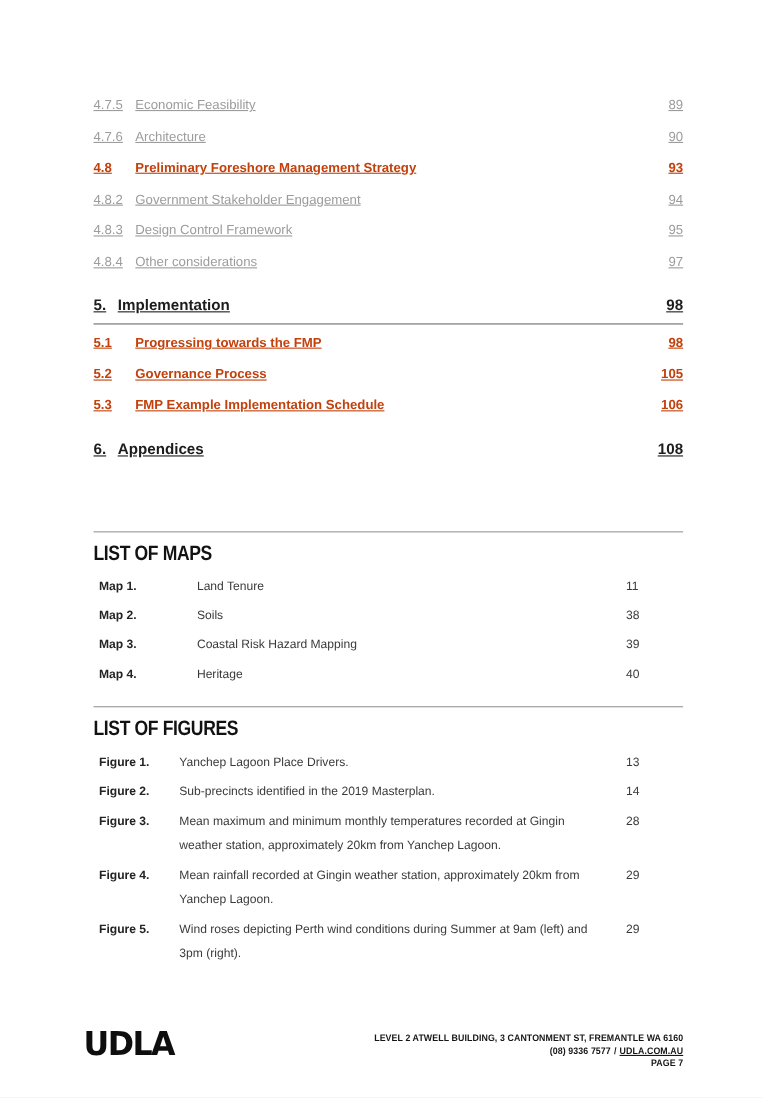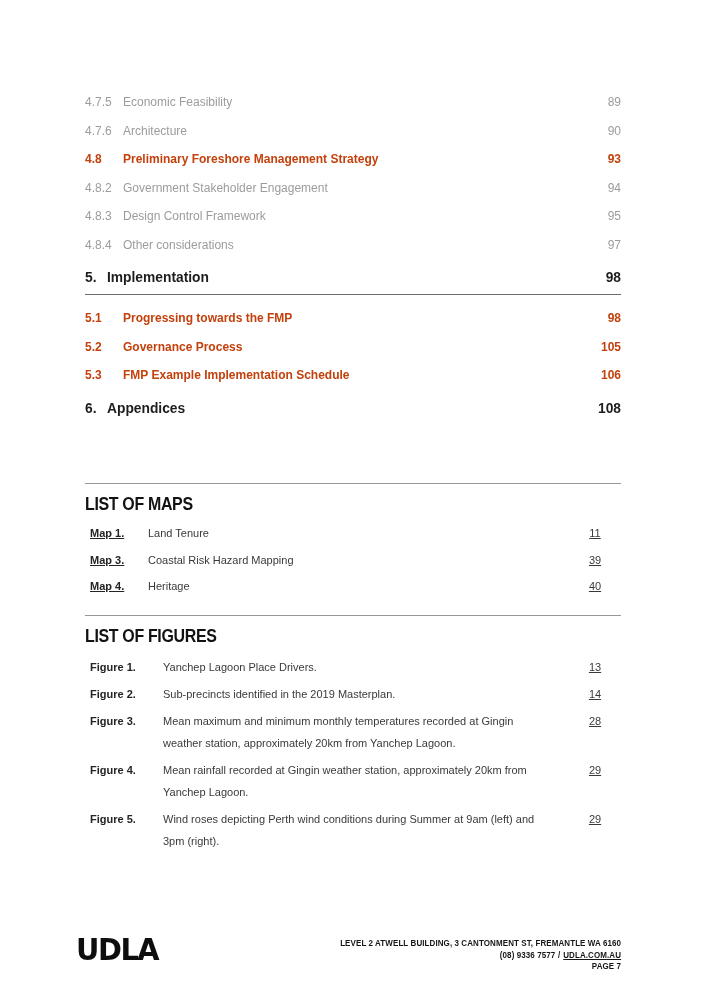--- a/index.html
+++ b/index.html
@@ -7,22 +7,22 @@
     position:relative; width:705px; height:998px; margin:0 auto;
     background:#ffffff; overflow:hidden;
     font-family:"Liberation Sans", sans-serif;
     -webkit-font-smoothing:antialiased;
   }
   .content { position:absolute; left:85px; top:0; width:536px; }
 
   
   .toc { padding-top:88px; }
   .toc-row {
-    display:flex; align-items:center; height:28.5px;
-    font-size:12px; color:#9c9c9c;
+    display:flex; height:28.5px;
+    font-size:12px; color:#9c9c9c;text-decoration:underline;
   }
   .toc-row .num   { flex:none; width:38px; }
   .toc-row .title { flex:1; min-width:0; }
   .toc-row .pg    { flex:none; margin-left:auto; text-align:right; white-space:nowrap; }
   .toc-row.bold   { font-weight:bold; color:#c2410c; }
   .toc-row .pg.error { font-weight:bold; color:#7a7a7a; }
   .toc-row.l1 {
     font-weight:bold; color:#1d1d1d; font-size:13.8px;
     height:auto; padding:11px 0 9px 0;
   }
@@ -39,24 +39,24 @@
     padding:9px 0 3px 0; white-space:nowrap;
   }
   .lst-body { padding:3px 0 4px 0; }
   .lst-row {
     display:flex; align-items:flex-start;
     padding:2.5px 0 2.5px 5px; line-height:22px;
     font-size:11px; color:#3a3a3a;
   }
   .maps .lst-row { line-height:15.5px; padding-top:5.5px; padding-bottom:5.5px; }
   .lst-row .label { flex:none; font-weight:bold; color:#242424; }
-  .maps .lst-row .label    { width:58px;text-decoration:underline; }
+  .maps .lst-row .label    { width:89px; }
   .figures .lst-row .label { width:73px; }
   .lst-row .title { flex:1; min-width:0; padding-right:24px; }
-  .lst-row .pg    { flex:none; width:52px; text-align:center; white-space:nowrap;text-decoration:underline; }
+  .lst-row .pg    { flex:none; width:52px; text-align:left; white-space:nowrap; }
 
   
   .footer { position:absolute; left:0; right:0; bottom:0; height:80px; }
   .logo {
     position:absolute; left:76px; top:17px;
     font-family:"DejaVu Sans", sans-serif; font-weight:800;
     font-size:30px; line-height:30px; letter-spacing:-1.5px; color:#0e0e0e;
     transform:scaleX(0.96); transform-origin:left center;
   }
   .footer-info {
@@ -148,20 +148,25 @@
     <div class="list-section maps">
       <div class="section-heading">LIST OF MAPS</div>
       <div class="lst-body">
 
           <div class="lst-row">
             <span class="label">Map 1.</span>
             <span class="title">Land Tenure</span>
             <span class="pg">11</span>
           </div>
 
+          <div class="lst-row">
+            <span class="label">Map 2.</span>
+            <span class="title">Soils</span>
+            <span class="pg">38</span>
+          </div>
 
           <div class="lst-row">
             <span class="label">Map 3.</span>
             <span class="title">Coastal Risk Hazard Mapping</span>
             <span class="pg">39</span>
           </div>
 
           <div class="lst-row">
             <span class="label">Map 4.</span>
             <span class="title">Heritage</span>

